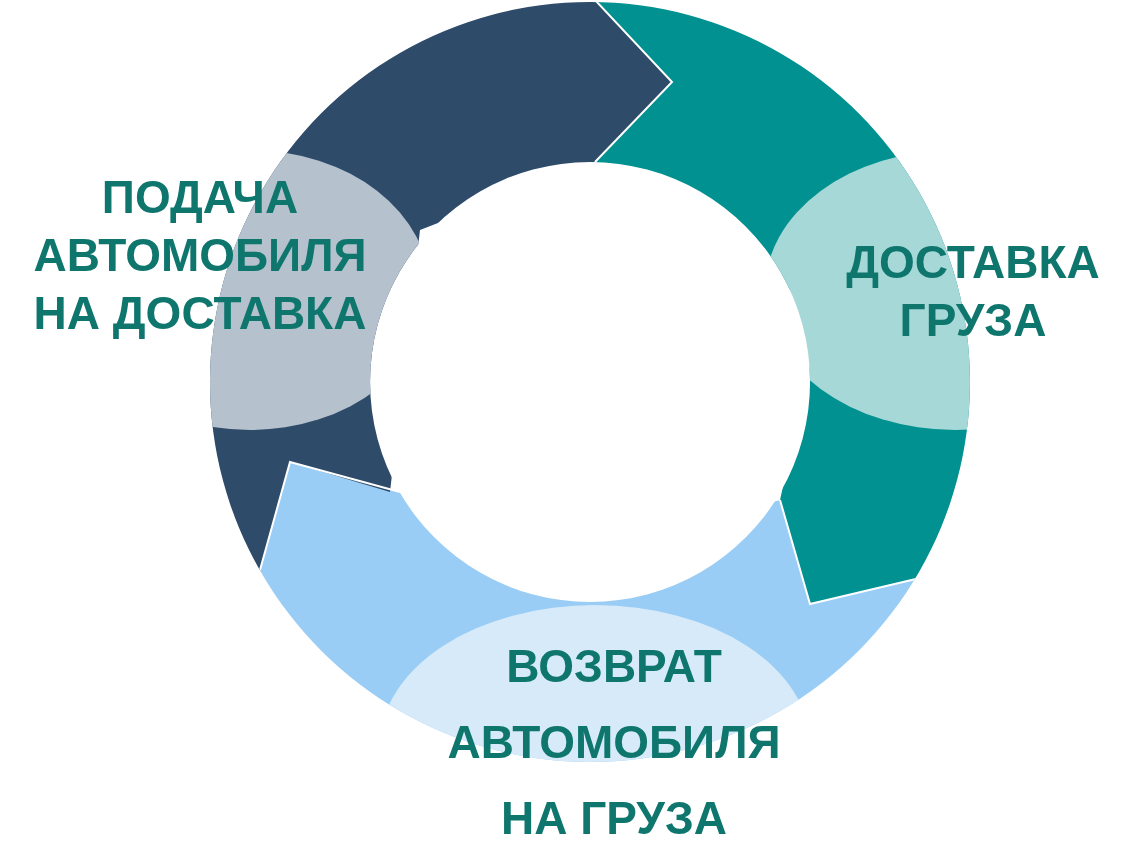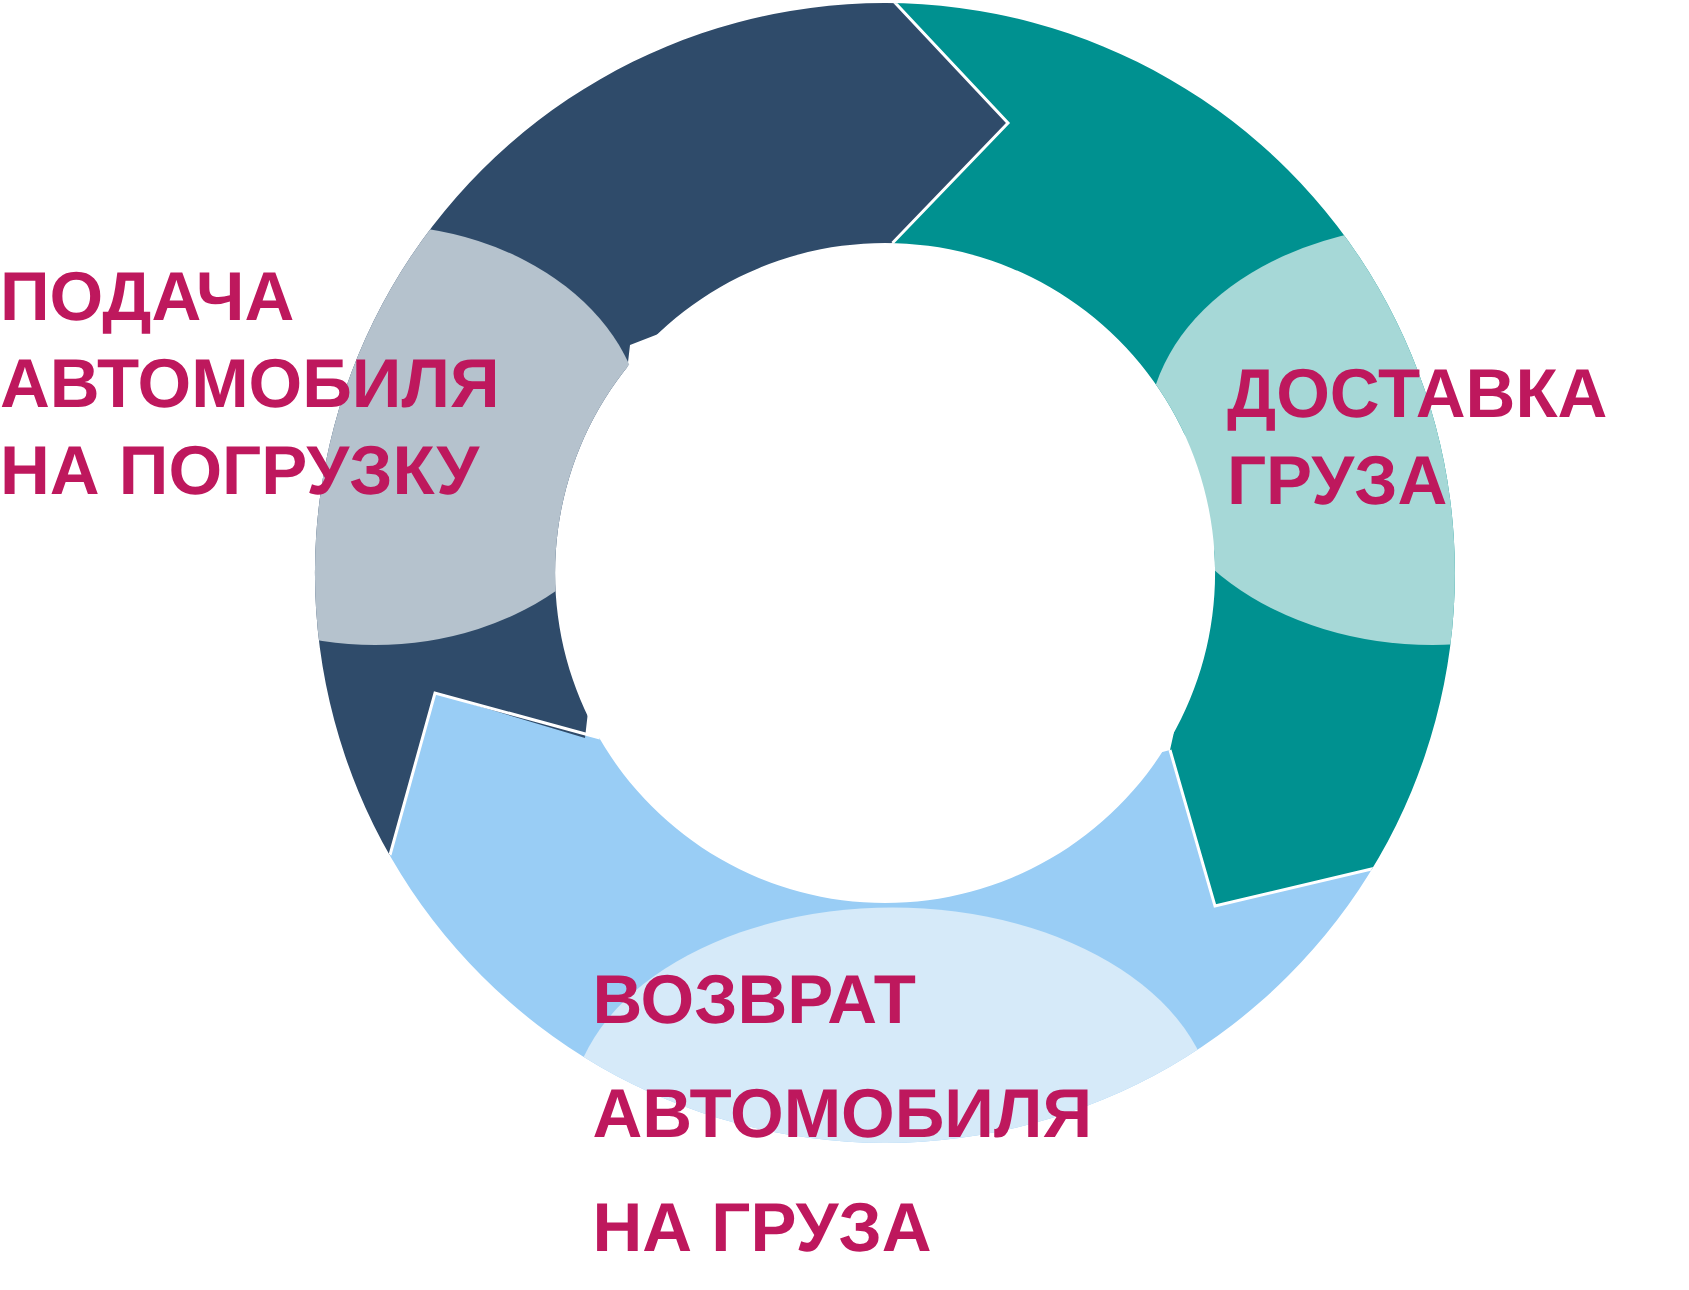--- a/index.html
+++ b/index.html
@@ -1,18 +1,18 @@
 <!DOCTYPE html>
 <html><head>
 <meta charset="utf-8">
 <style>
   html,body{margin:0;padding:0;background:#ffffff;}
   body{width:1126px;height:860px;position:relative;overflow:hidden;font-family:"Liberation Sans",sans-serif;}
   svg{position:absolute;left:0;top:0;}
-  .label{position:absolute;font-weight:bold;font-size:46px;line-height:58px;color:#be185d;white-space:nowrap;}
+  .label{position:absolute;font-weight:bold;font-size:46px;line-height:58px;color:#0f766e;text-align:center;white-space:nowrap;}
   .label div{display:block;}
 </style>
 </head>
 <body>
 
 <svg width="1126" height="860" viewBox="0 0 1126 860">
   <defs>
     <clipPath id="ring">
       <path d="M590,2 A380,380 0 1,1 589.9,2 Z M590,162 A220,220 0 1,0 590.1,162 Z" fill-rule="evenodd"></path>
     </clipPath>
@@ -31,25 +31,25 @@
 
     <ellipse cx="250" cy="290" rx="180" ry="140" fill="#b5c2cd"></ellipse>
     <ellipse cx="955" cy="290" rx="190" ry="140" fill="#a6d8d7"></ellipse>
     <ellipse cx="595" cy="745" rx="215" ry="140" fill="#d6eaf9"></ellipse>
   </g>
 </svg>
 
 <div class="label" style="left:0px;top:168px;width:400px;">
   <div>ПОДАЧА</div>
   <div>АВТОМОБИЛЯ</div>
-  <div>НА ПОГРУЗКУ</div>
+  <div>НА ДОСТАВКА</div>
 </div>
 
 <div class="label" style="left:818px;top:233px;width:310px;">
   <div>ДОСТАВКА</div>
   <div>ГРУЗА</div>
 </div>
 
-<div class="label" style="left:395px;top:628px;width:400px;line-height:76px;">
+<div class="label" style="left:414px;top:628px;width:400px;line-height:76px;">
   <div>ВОЗВРАТ</div>
   <div>АВТОМОБИЛЯ</div>
   <div>НА ГРУЗА</div>
 </div>
 
 </body></html>

